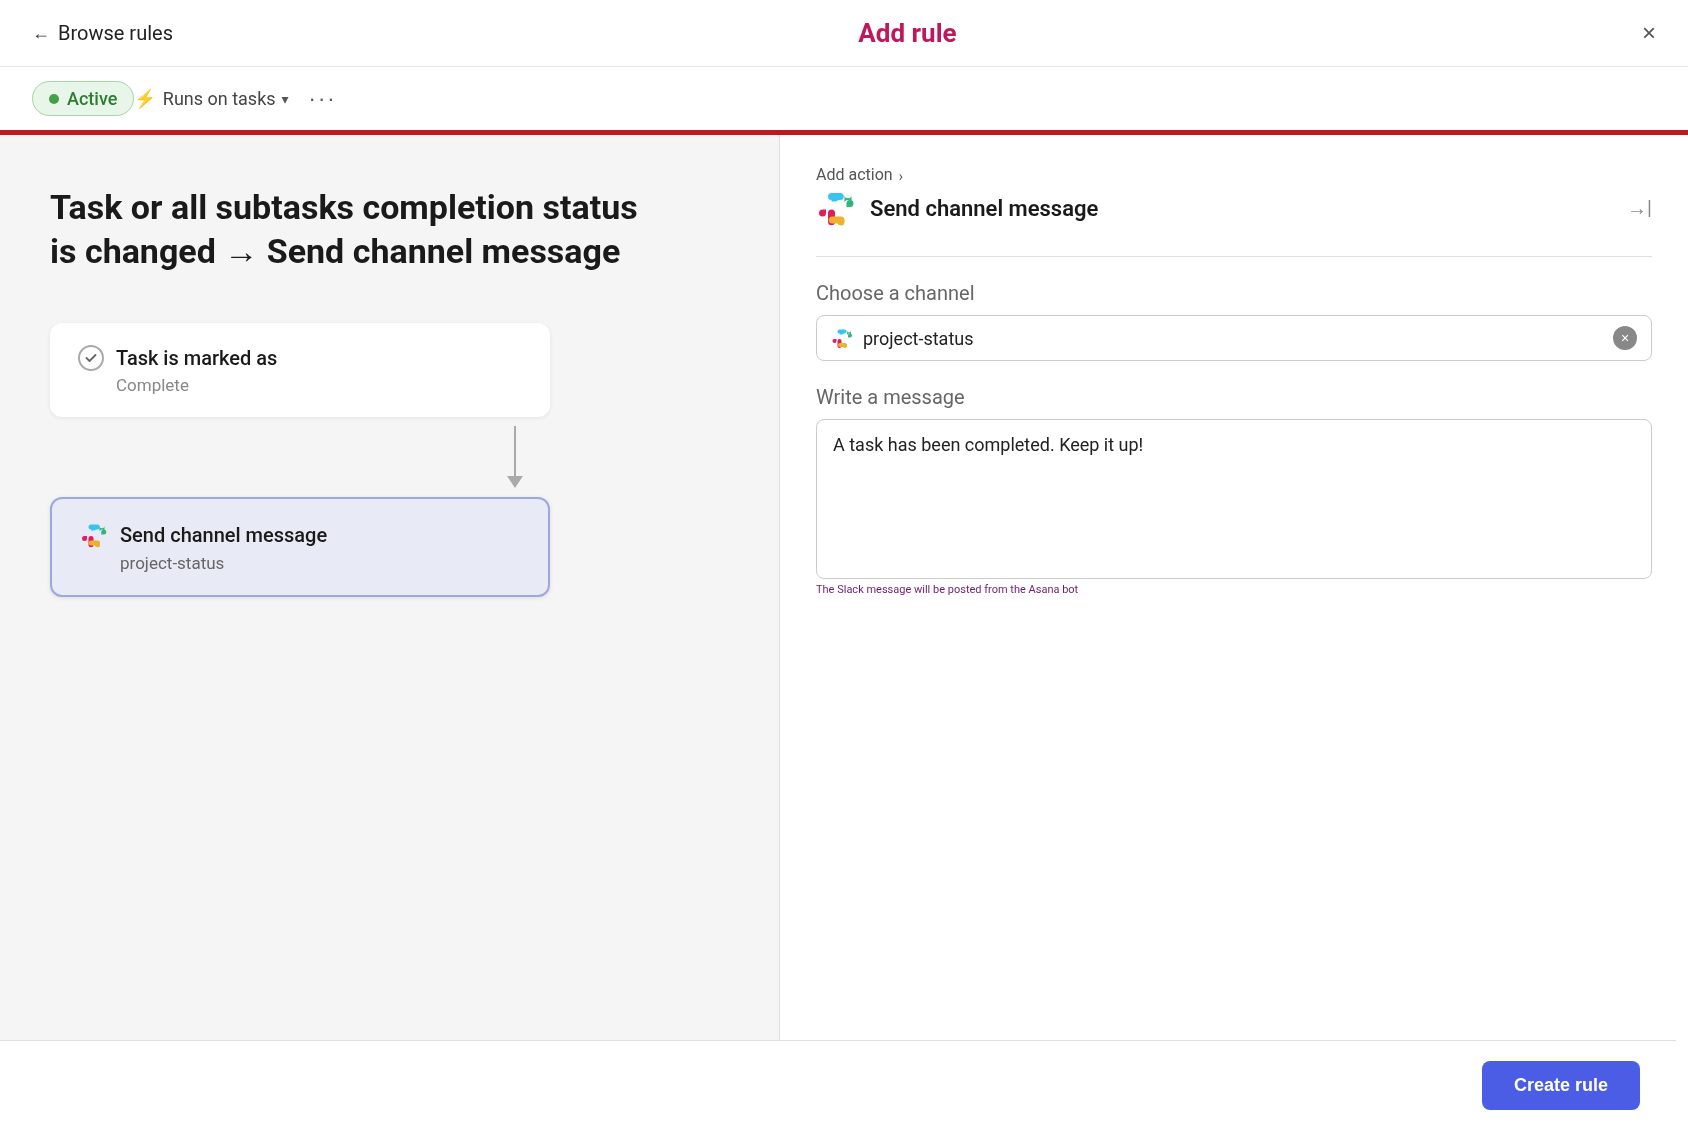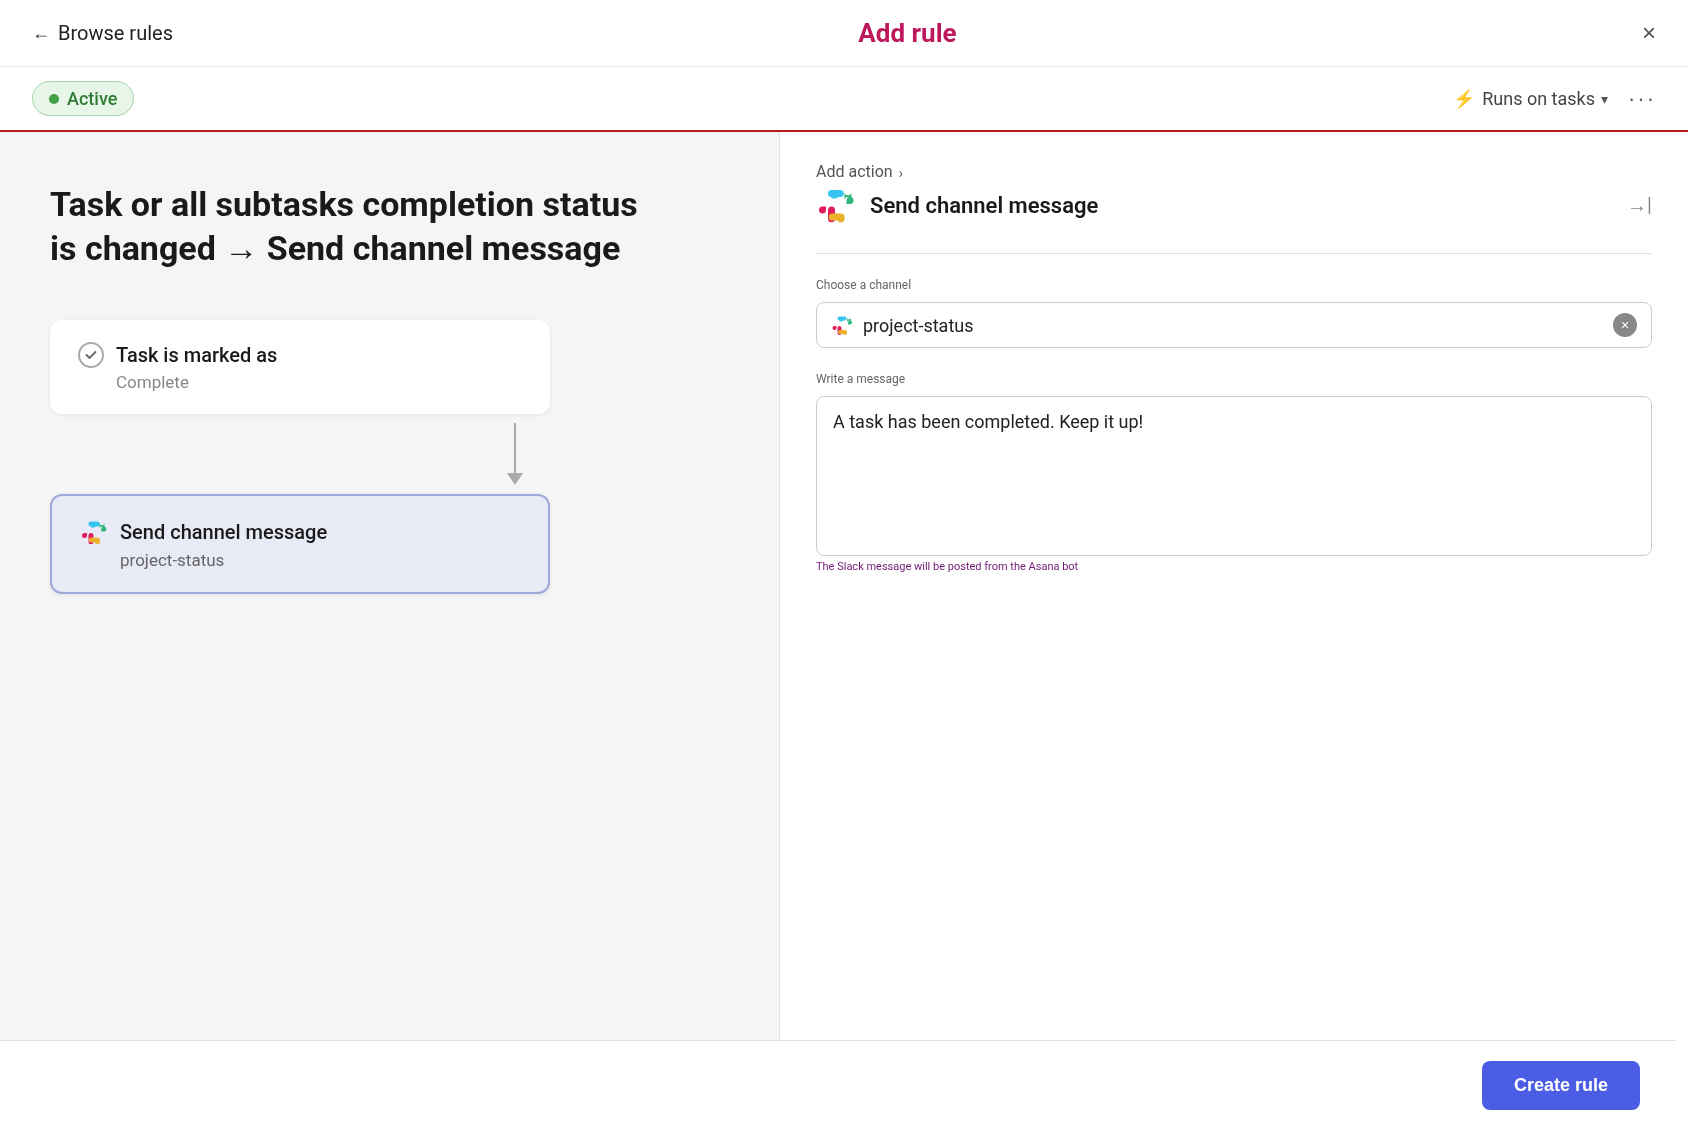--- a/index.html
+++ b/index.html
@@ -47,24 +47,23 @@
       cursor: pointer;
       font-size: 24px;
       color: #555;
       line-height: 1;
     }
 
     
     .toolbar {
       display: flex;
       align-items: center;
-      justify-content: space-between;
       padding: 14px 32px;
       background: #fff;
-      border-bottom: 2px solid #b91c1c;
+      border-bottom: 5px solid #b91c1c;
     }
     .active-badge {
       display: flex;
       align-items: center;
       gap: 8px;
       background: #e8f5e9;
       border: 1px solid #a5d6a7;
       border-radius: 20px;
       padding: 6px 16px;
       cursor: pointer;
@@ -279,21 +278,21 @@
       cursor: pointer;
     }
 
     .divider {
       height: 1px;
       background: #e0e0e0;
       margin-bottom: 24px;
     }
 
     .field-label {
-      font-size: 12px;
+      font-size: 20px;
       color: #666;
       margin-bottom: 10px;
       font-weight: 400;
     }
 
     .channel-input {
       display: flex;
       align-items: center;
       border: 1.5px solid #ccc;
       border-radius: 8px;

